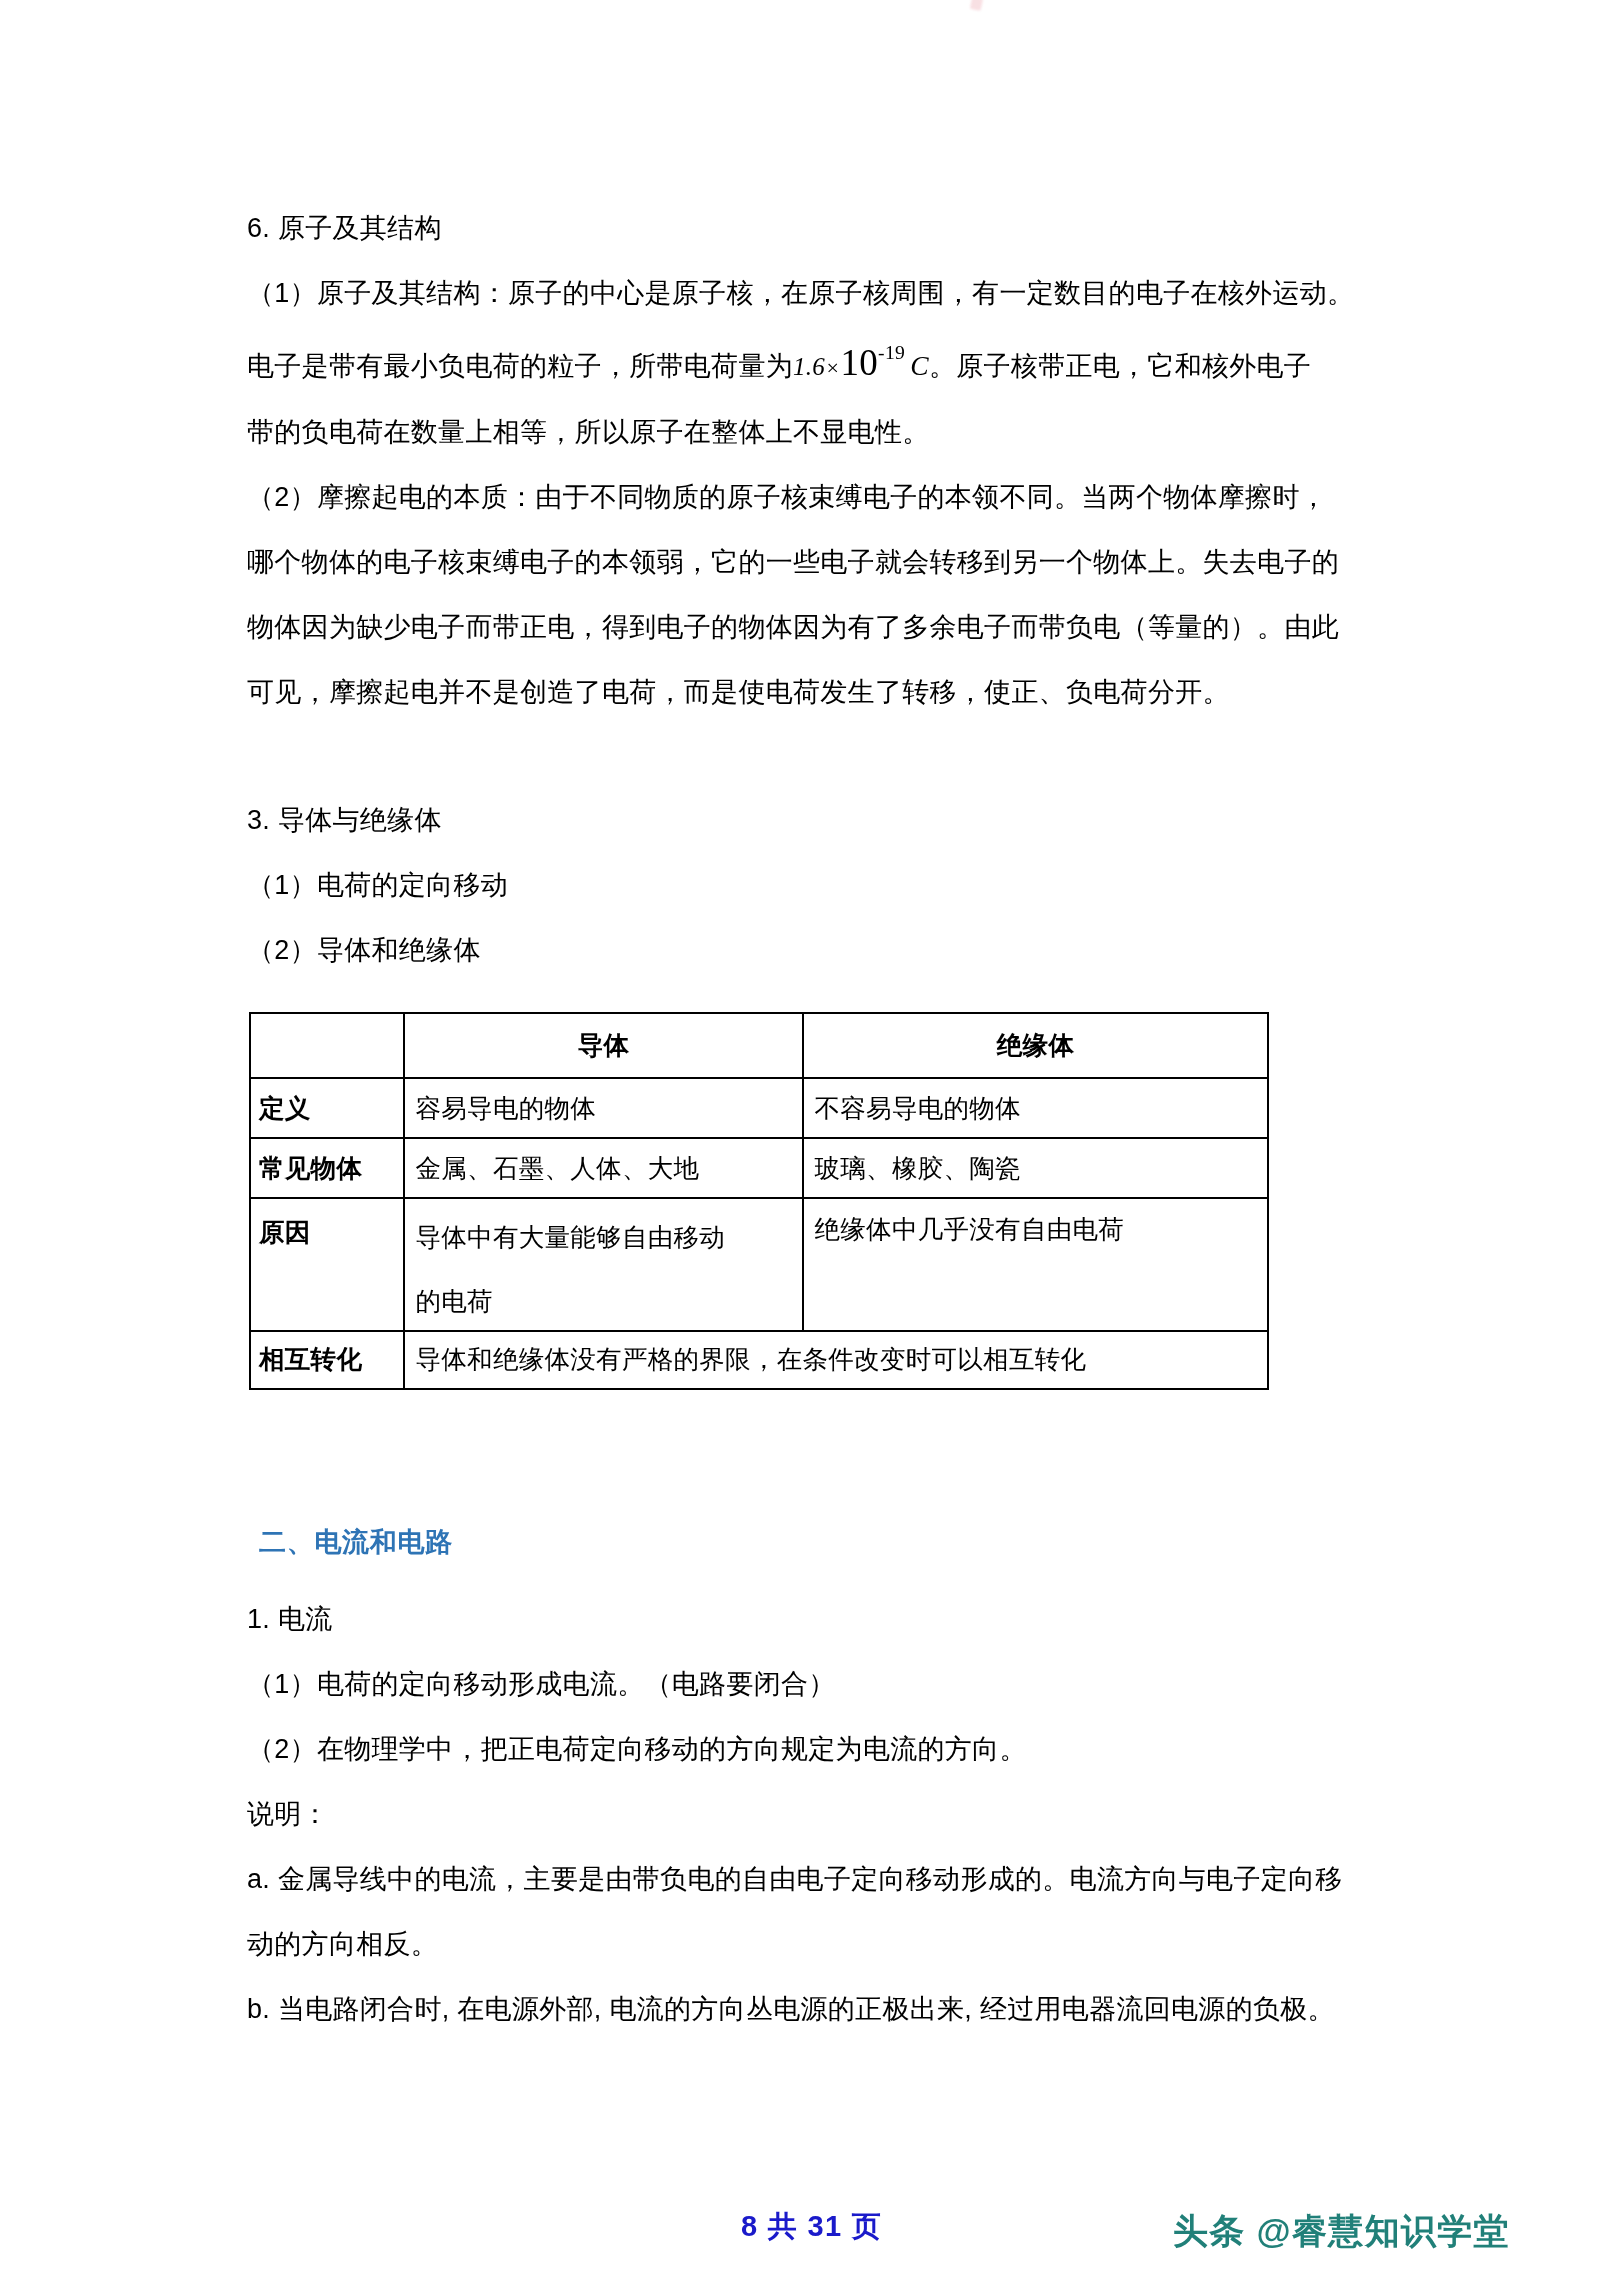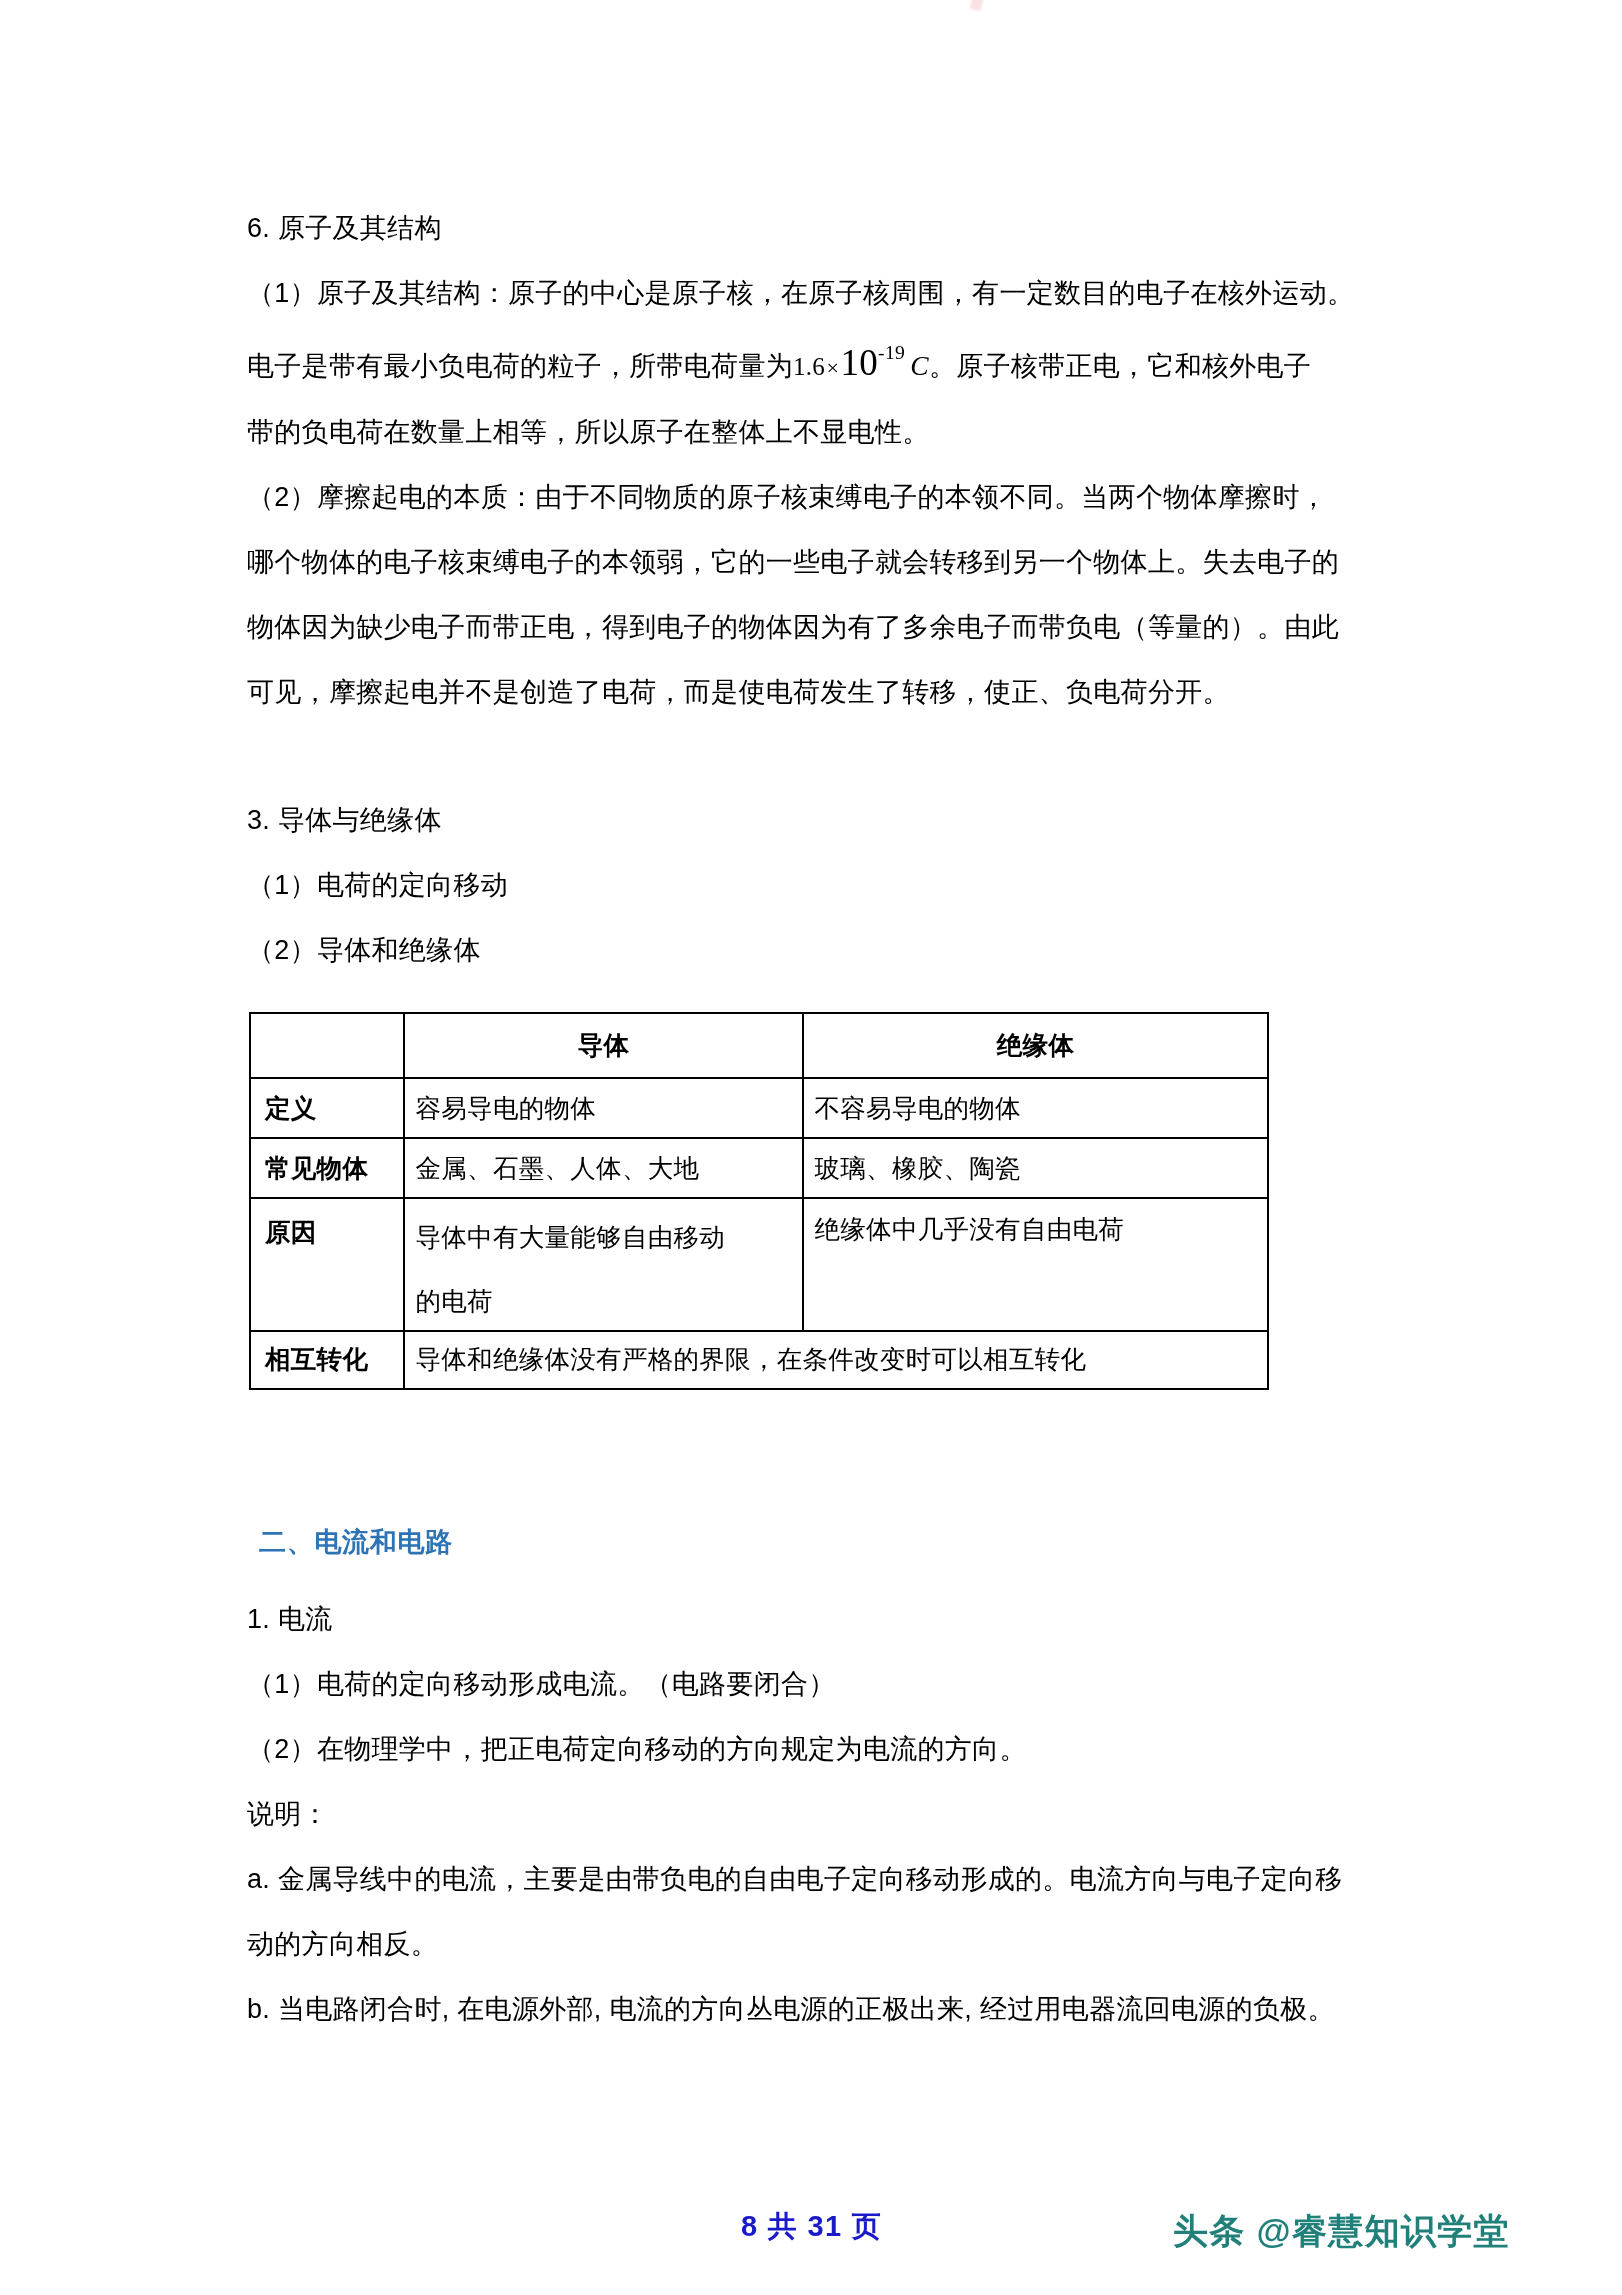--- a/index.html
+++ b/index.html
@@ -68,21 +68,21 @@
     white-space: nowrap;
   }
   .spacer-med   { height: 63px; }
 
   
   .math {
     font-family: "Liberation Serif", "DejaVu Serif", serif;
     font-size: 26px;
     white-space: nowrap;
   }
-  .math .mnum { font-size: 25px; }
+  .math .mnum { font-size: 25px; font-style: italic; }
   .math .mtimes { font-size: 22px; padding: 0 1.3px; }
   .math .mten { font-size: 37px; text-align: center; }
   .math .mexp {
     font-size: 19.6px;
     vertical-align: super;
     position: relative;
     top: -6.5px;
   }
   .math .mc {
     font-style: italic;
@@ -108,21 +108,21 @@
 
   table.cond td {
     border: 2px solid #000000;
     font-size: 25.5px;
     padding: 0 10.5px;
     vertical-align: middle;
     letter-spacing: 0.3px;
   }
   table.cond td.rowhead {
     font-weight: bold;
-    padding-left: 14px;
+    padding-left: 8px;
   }
   table.cond td.colhead {
     font-weight: bold;
     text-align: center;
   }
   table.cond tr.r-head td { height: 63px; }
   table.cond tr.r-def  td { height: 58px; }
   table.cond tr.r-obj  td { height: 58px; }
   table.cond tr.r-why  td { height: 115px; vertical-align: top; padding-top: 13px; margin-left: 37px; }
   table.cond tr.r-why td.rowhead { vertical-align: top; padding-top: 15.7px; }

